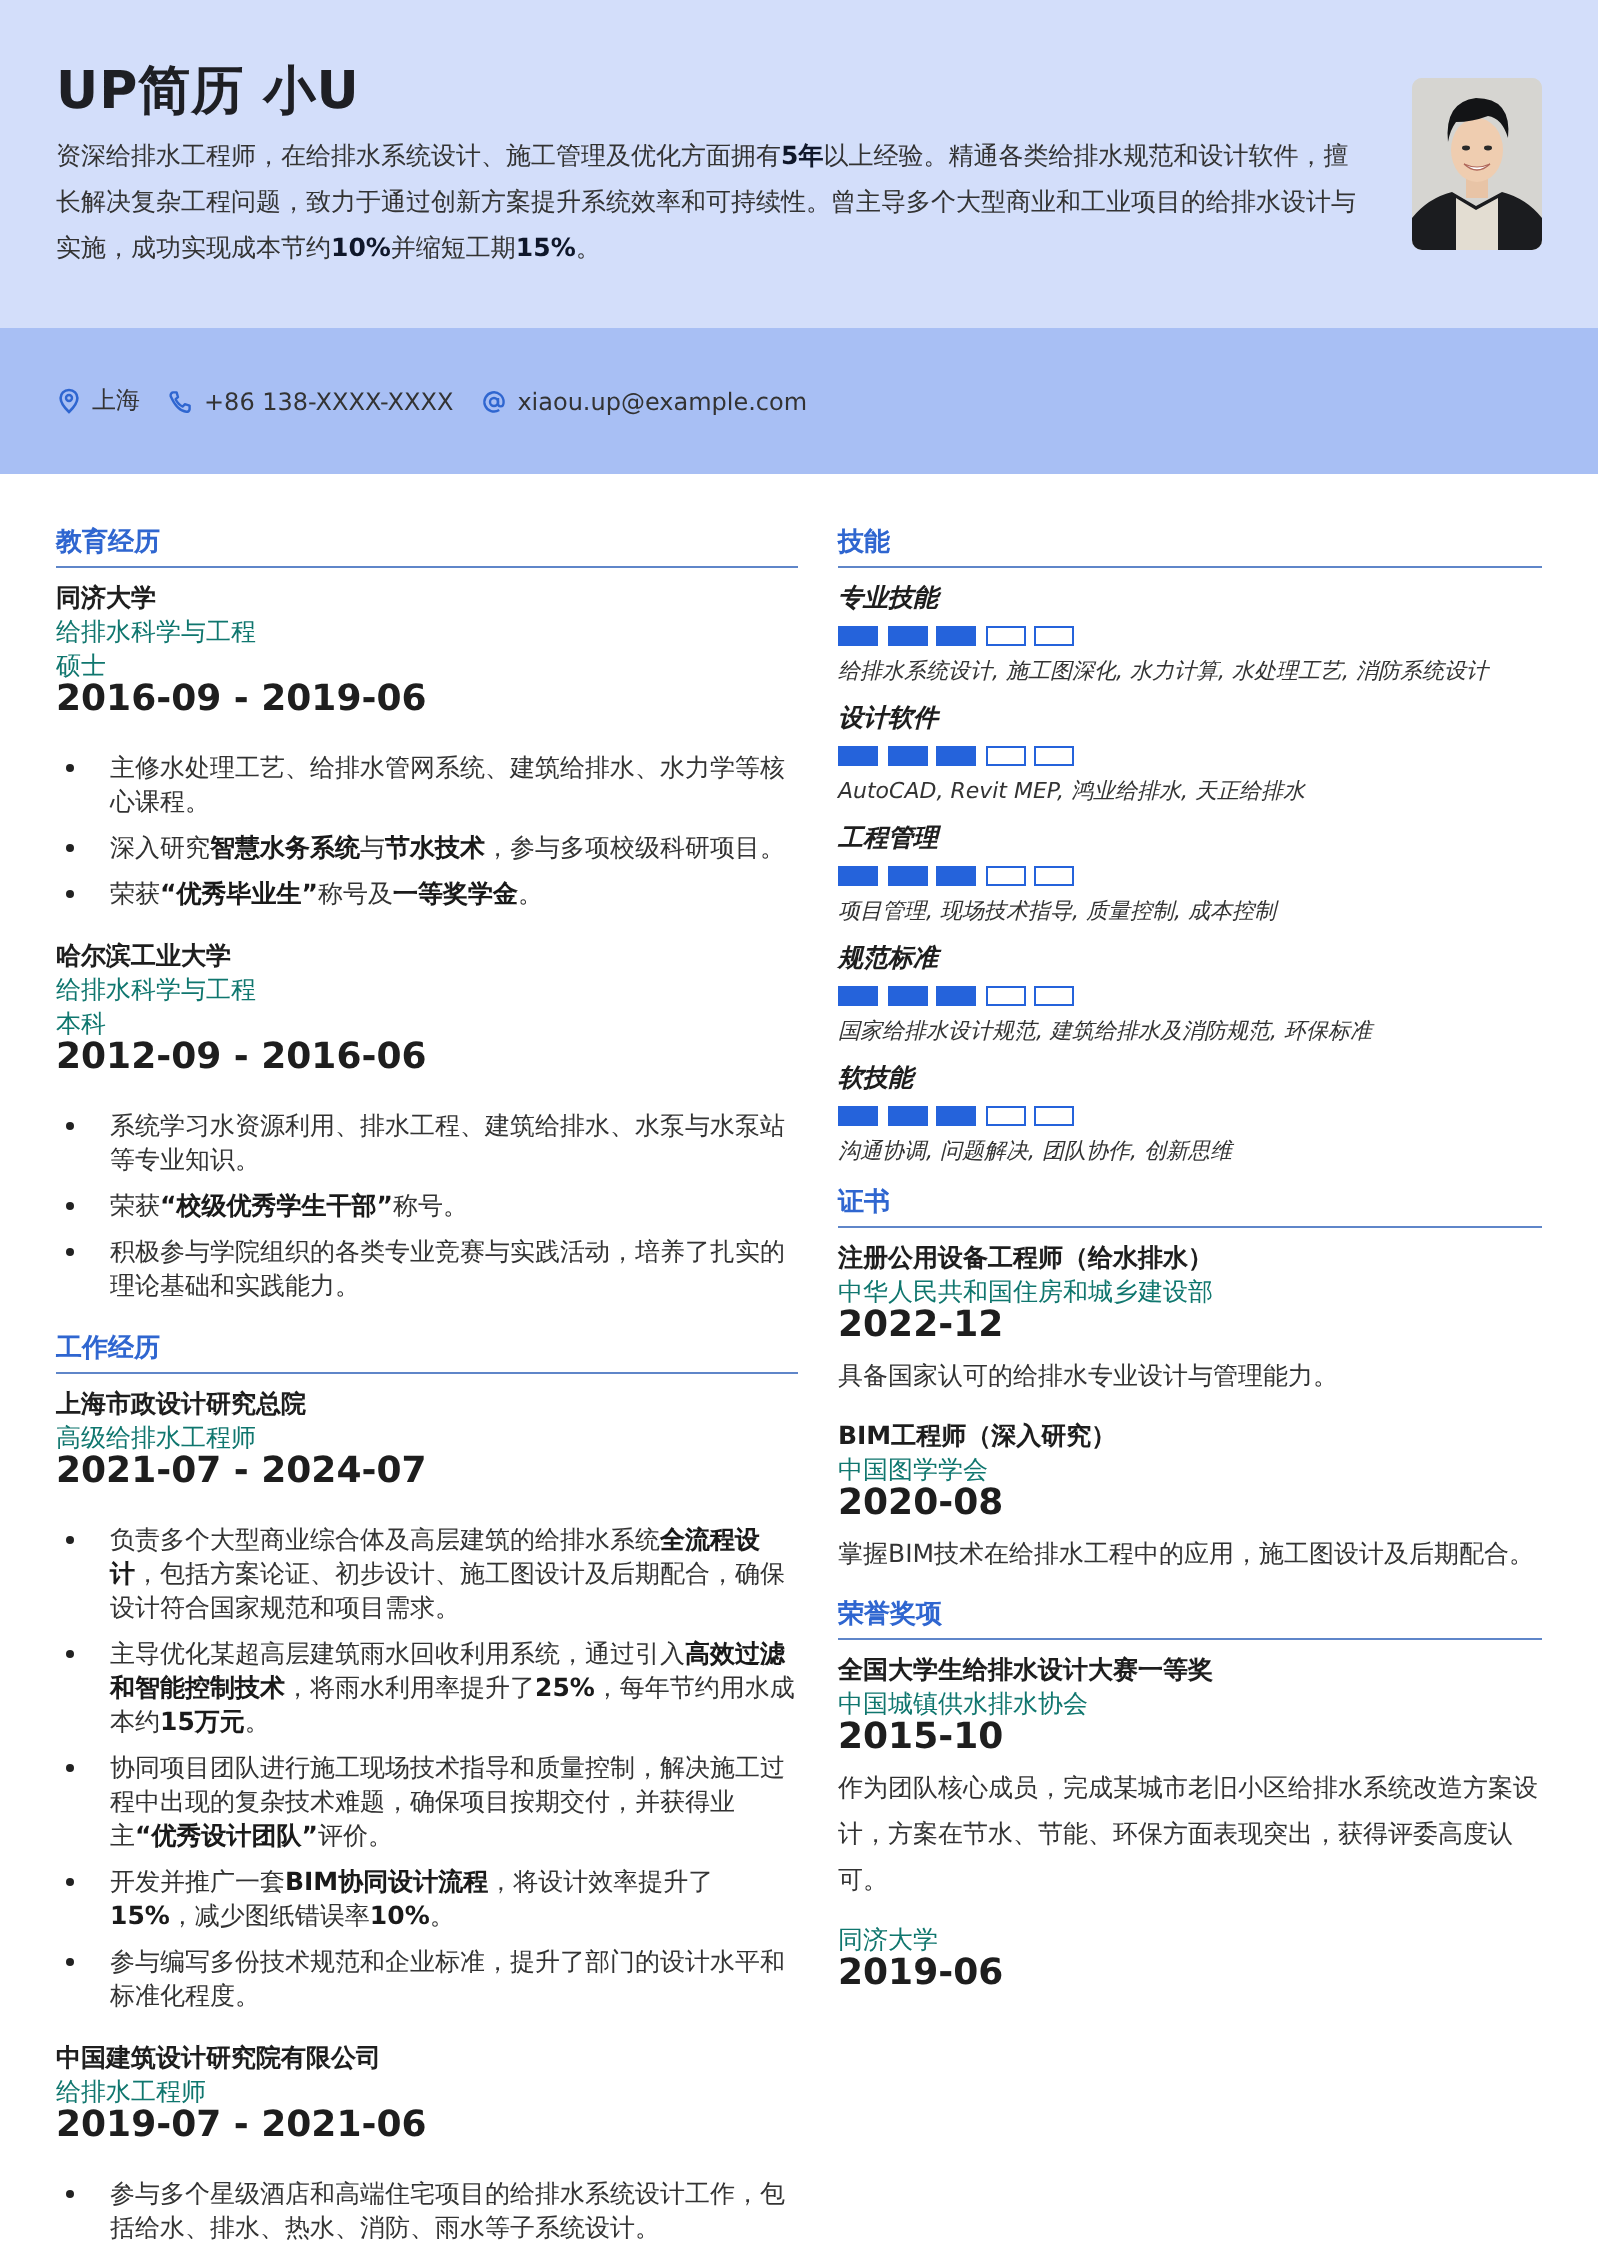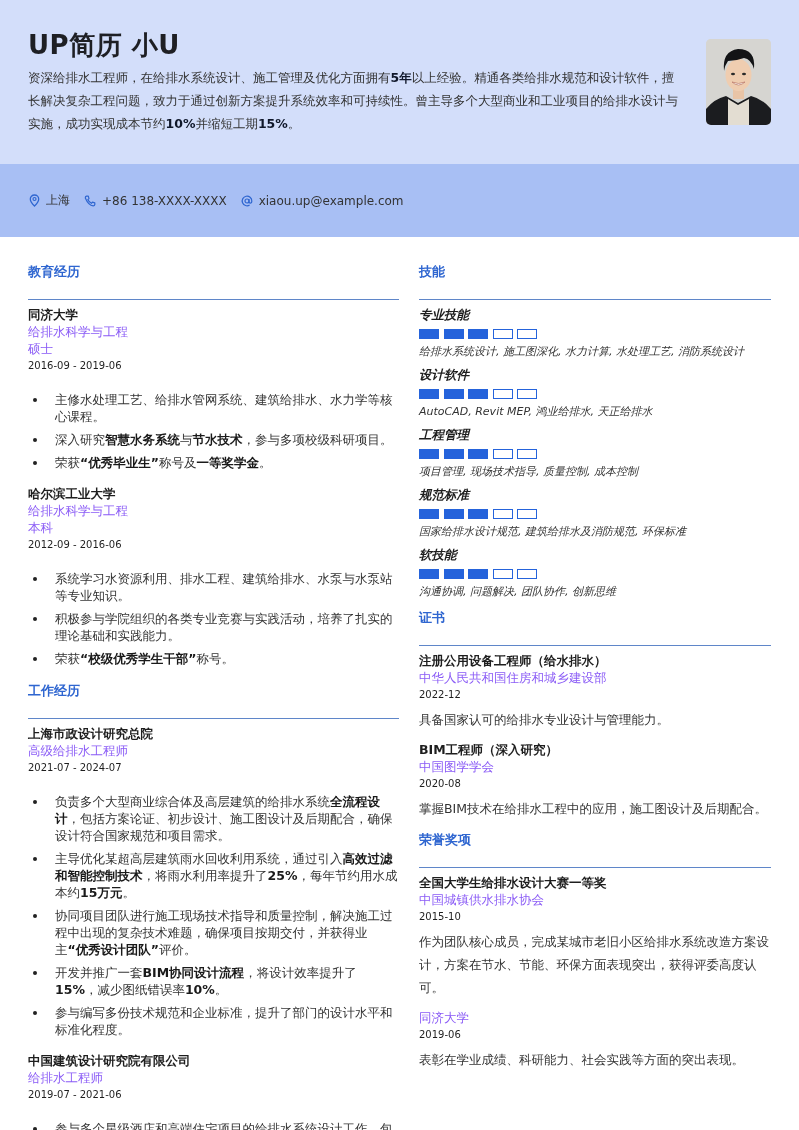--- a/index.html
+++ b/index.html
@@ -14,26 +14,26 @@
 
   .contact { position: absolute; left: 0; top: 164px; width: 799px; height: 73px; background: #a8bff4; }
   .contact-row { position: absolute; left: 29px; top: 28px; display: flex; align-items: center; font-size: 12px; color: #333; text-align: center; }
   .contact-item { display: flex; align-items: center; margin-right: 14px; }
   .contact-item svg { margin-right: 6px; }
 
   .col { position: absolute; top: 262px; }
   .col-left { left: 28px; width: 371px; }
   .col-right { left: 419px; width: 352px; }
 
-  .sec-title { font-size: 13px; font-weight: bold; color: #2f66d0; padding-bottom: 17px; border-bottom: 1.5px solid #5f86c9; margin-bottom: 6px; line-height: 20px; }
+  .sec-title { font-size: 13px; font-weight: bold; color: #2f66d0; padding-bottom: 1px; border-bottom: 1.5px solid #5f86c9; margin-bottom: 6px; line-height: 20px; }
 
   .entry { margin-bottom: 14px; }
   .e-title { font-size: 12.5px; font-weight: bold; color: #1e1e1e; line-height: 17px; }
-  .e-sub { font-size: 12.5px; color: #8b5cf6; line-height: 17px; }
-  .e-date { font-size: 10px; font-weight: normal; color: #1e1e1e; line-height: 17px; }
+  .e-sub { font-size: 12.5px; color: #0f766e; line-height: 17px; }
+  .e-date { font-size: 18px; font-weight: bold; color: #1e1e1e; line-height: 17px; }
   .bullets { list-style: none; margin-top: 17px; }
   .bullets li { position: relative; padding-left: 27px; font-size: 12.5px; line-height: 17px; color: #333; margin-bottom: 6px; }
   .bullets li::before { content: ""; position: absolute; left: 5px; top: 7px; width: 4px; height: 4px; border-radius: 50%; background: #222; }
   .bullets li b { color: #1a1a1a; }
 
   .skill { margin-bottom: 6px; font-style: italic; }
   .skill-name { font-size: 12.5px; font-weight: bold; color: #1e1e1e; line-height: 17px; margin-bottom: 6px; }
   .bars { display: flex; margin-bottom: 5px; }
   .bar { width: 20px; height: 10px; margin-right: 4.5px; }
   .bar.on { background: #2563db; }
@@ -104,22 +104,22 @@
             <li><span>荣获</span><b>“优秀毕业生”</b><span>称号及</span><b>一等奖学金</b><span>。</span></li>
           </ul>
         </div>
         <div class="entry">
           <div class="e-title">哈尔滨工业大学</div>
           <div class="e-sub">给排水科学与工程</div>
           <div class="e-sub">本科</div>
           <div class="e-date">2012-09 - 2016-06</div>
           <ul class="bullets">
             <li><span>系统学习水资源利用、排水工程、建筑给排水、水泵与水泵站等专业知识。</span></li>
+            <li><span>荣获</span><b>“校级优秀学生干部”</b><span>称号。</span></li>
             <li><span>积极参与学院组织的各类专业竞赛与实践活动，培养了扎实的理论基础和实践能力。</span></li>
-            <li><span>荣获</span><b>“校级优秀学生干部”</b><span>称号。</span></li>
           </ul>
         </div>
       </div>
   </div>
   <div style="margin-top:6px;">
     <div class="sec-title">工作经历</div>
     <div id="work-list">
         <div class="entry">
           <div class="e-title">上海市政设计研究总院</div>
           <div class="e-sub">高级给排水工程师</div>
@@ -228,17 +228,16 @@
     <div id="award-list">
         <div class="item">
           <div class="e-title">全国大学生给排水设计大赛一等奖</div>
           <div class="e-sub">中国城镇供水排水协会</div>
           <div class="e-date">2015-10</div>
           <div class="item-desc">作为团队核心成员，完成某城市老旧小区给排水系统改造方案设计，方案在节水、节能、环保方面表现突出，获得评委高度认可。</div>
         </div>
         <div class="item">
           <div class="e-sub">同济大学</div>
           <div class="e-date">2019-06</div>
-          <div class="item-desc">表彰在学业成绩、科研能力、社会实践等方面的突出表现。</div>
         </div>
       </div>
   </div>
 </div>
 
 </body></html>

